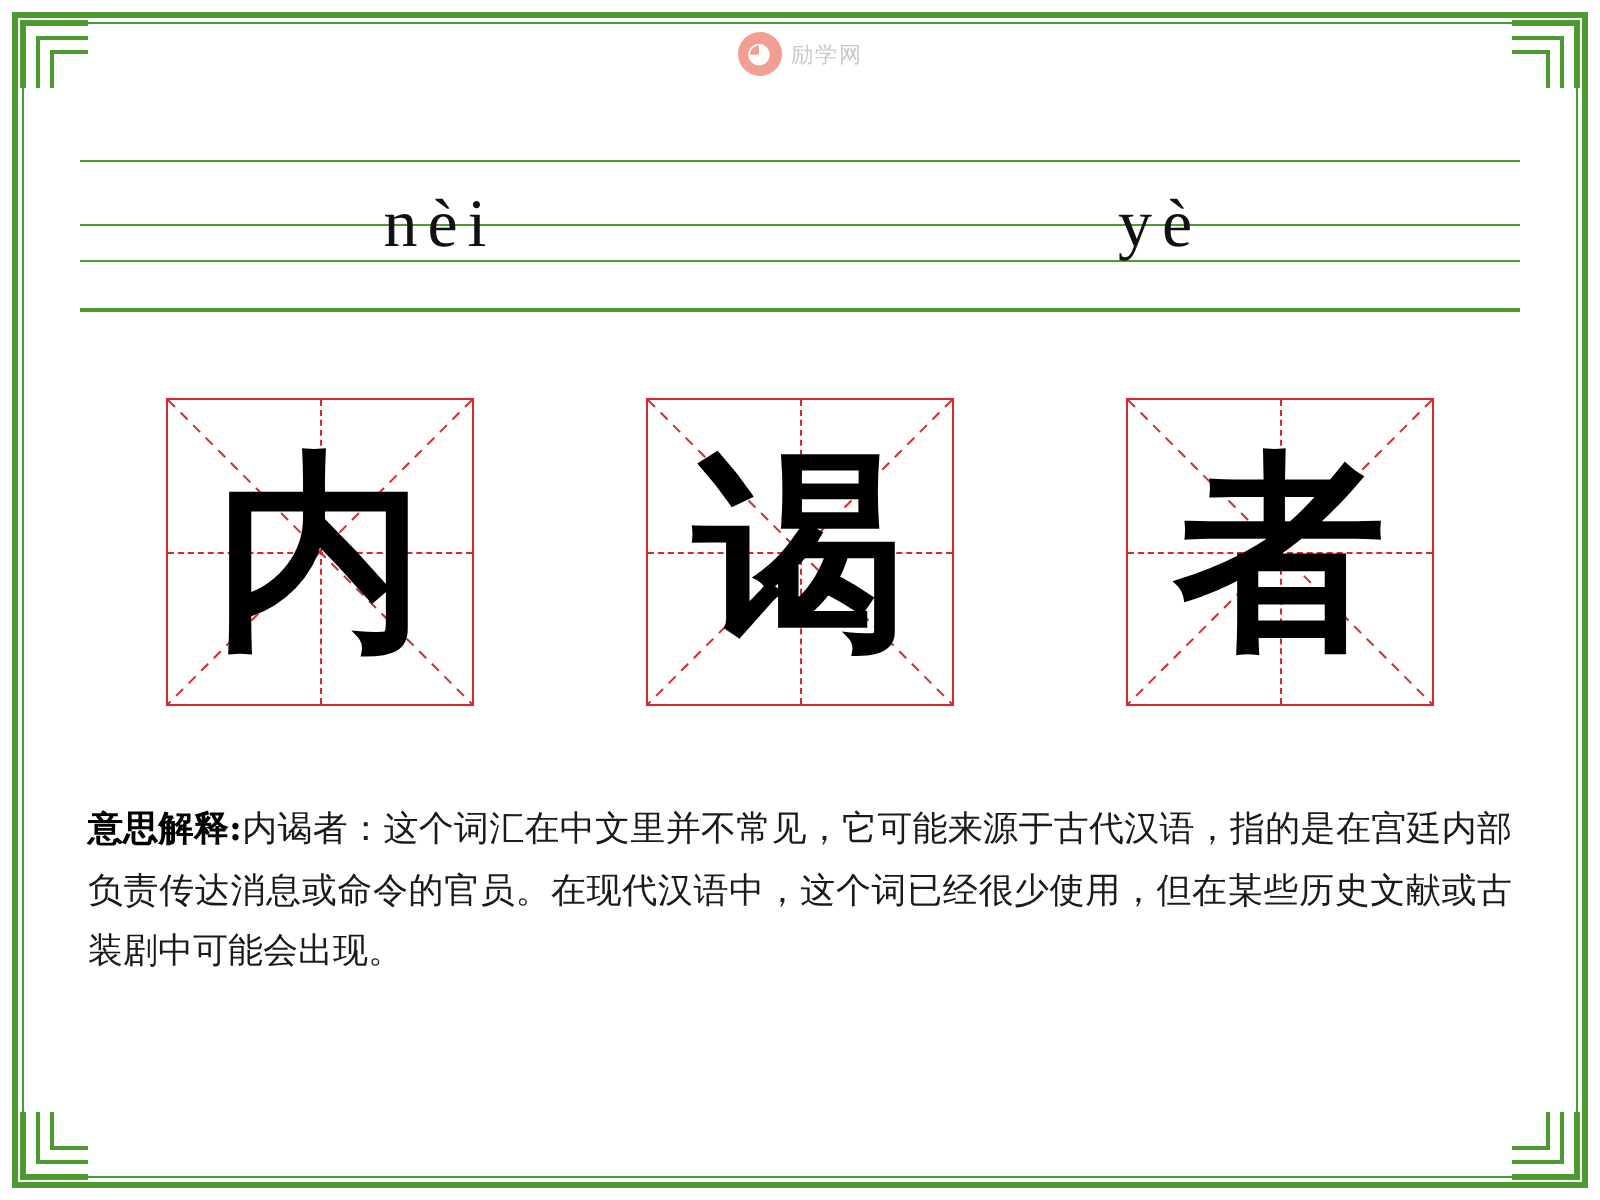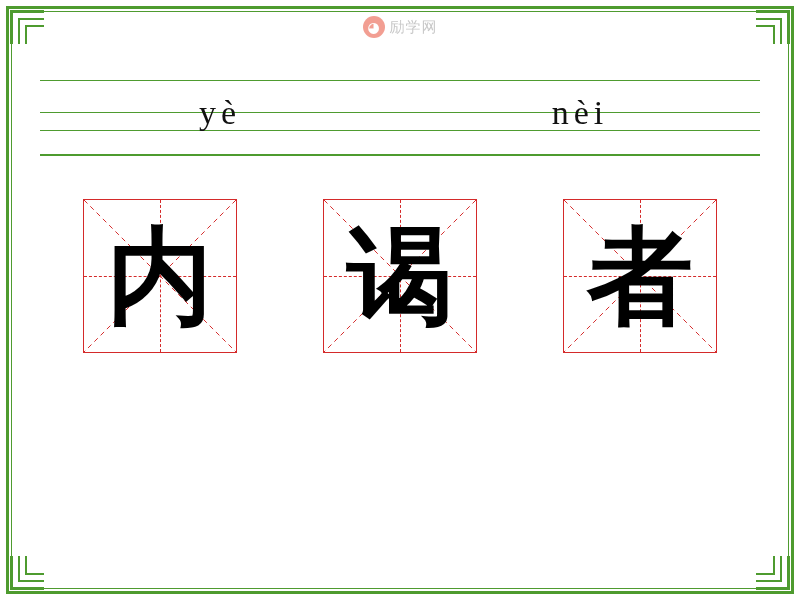--- a/index.html
+++ b/index.html
@@ -81,21 +81,21 @@
     display: flex;
     align-items: center;
     justify-content: center;
     color: #ffffff;
     font-size: 14px;
     font-family: "DejaVu Sans", sans-serif;
     line-height: 1;
   }
   .logo-text {
     font-family: "Liberation Sans", sans-serif;
-    font-size: 15px;
+    font-size: 11px;
     color: #9a9a9a;
     letter-spacing: 1px;
   }
 
   
   .pinyin-area {
     position: absolute;
     left: 40px;
     top: 72px;
     width: 720px;
@@ -256,22 +256,22 @@
     <span class="logo-mark">◕</span>
     <span class="logo-text">励学网</span>
   </div>
 
   <div class="pinyin-area">
     <div class="staff l1"></div>
     <div class="staff l2"></div>
     <div class="staff l3"></div>
     <div class="staff l4"></div>
     <div class="pinyin-row">
+      <div class="pinyin-cell">nèi</div>
       <div class="pinyin-cell">yè</div>
-      <div class="pinyin-cell">nèi</div>
     </div>
   </div>
 
   <div class="chars-area">
 
     <div class="char-cell">
       <div class="tianzige">
         <span class="grid-line vmid"></span>
         <span class="grid-line hmid"></span>
         <svg class="grid-line diag" viewBox="0 0 154 154" preserveAspectRatio="none">
@@ -301,14 +301,17 @@
         <svg class="grid-line diag" viewBox="0 0 154 154" preserveAspectRatio="none">
           <line x1="0" y1="0" x2="154" y2="154" stroke="#d42a2a" stroke-width="1" stroke-dasharray="5,4"></line>
           <line x1="154" y1="0" x2="0" y2="154" stroke="#d42a2a" stroke-width="1" stroke-dasharray="5,4"></line>
         </svg>
         <span class="char">者</span>
       </div>
     </div>
 
   </div>
 
+  <div class="explain">
+    <span class="explain-label">意思解释:</span><span>内谒者：这个词汇在中文里并不常见，它可能来源于古代汉语，指的是在宫廷内部负责传达消息或命令的官员。在现代汉语中，这个词已经很少使用，但在某些历史文献或古装剧中可能会出现。</span>
+  </div>
 
 </div>
 
 </body></html>

